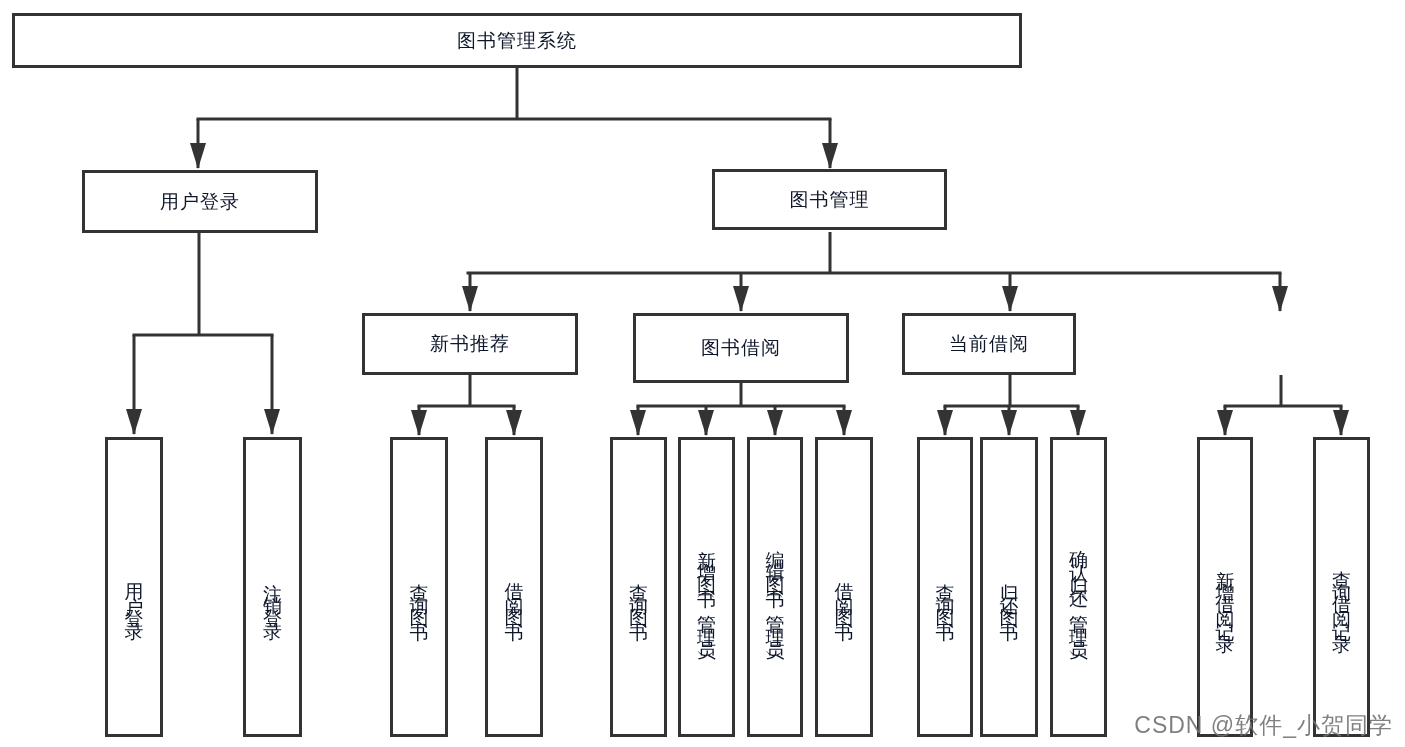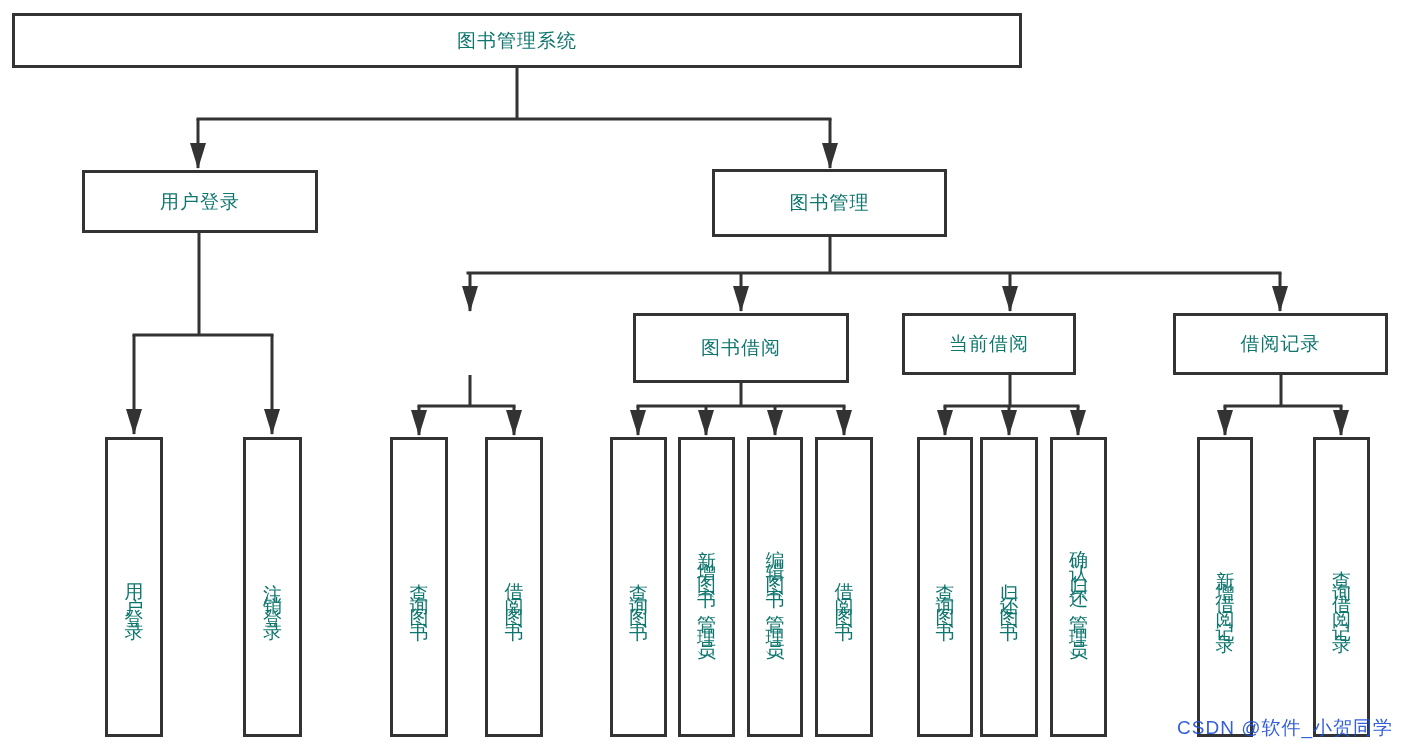--- a/index.html
+++ b/index.html
@@ -23,42 +23,42 @@
     z-index: 0;
   }
   .node {
     position: absolute;
     box-sizing: border-box;
     background: #ffffff;
     border: 3px solid #333333;
     display: flex;
     align-items: center;
     justify-content: center;
-    color: #0f766e;
+    color: #0f172a;
     z-index: 1;
   }
   .hbox span {
     font-size: 19px;
     letter-spacing: 1px;
     white-space: nowrap;
   }
   .vbox .vtext {
     writing-mode: vertical-rl;
     text-orientation: mixed;
     font-size: 19px;
     letter-spacing: 13px;
     margin-bottom: -13px;
     white-space: nowrap;
   }
   .watermark {
     position: absolute;
     right: 12px;
     bottom: 6px;
-    font-size: 19px;
-    color: #1d4ed8;
+    font-size: 23px;
+    color: #737373;
     opacity: 0.9;
     z-index: 2;
     letter-spacing: 1px;
     white-space: nowrap;
   }
 </style>
 </head>
 <body>
 
 <div class="canvas">
@@ -104,32 +104,32 @@
     <line x1="1341" y1="406" x2="1341" y2="435" stroke="#333333" stroke-width="3" marker-end="url(#ah)"></line>
   </svg>
 
   <div class="node hbox" style="left:12px;top:13px;width:1010px;height:55px">
     <span>图书管理系统</span>
   </div>
 
   <div class="node hbox" style="left:82px;top:170px;width:236px;height:63px">
     <span>用户登录</span>
   </div>
-  <div class="node hbox" style="left:712px;top:169px;width:235px;height:68px">
+  <div class="node hbox" style="left:712px;top:169px;width:235px;height:61px">
     <span>图书管理</span>
   </div>
 
+  <div class="node hbox" style="left:362px;top:313px;width:216px;height:62px">
+    <span>新书推荐</span>
+  </div>
   <div class="node hbox" style="left:633px;top:313px;width:216px;height:70px">
     <span>图书借阅</span>
   </div>
   <div class="node hbox" style="left:902px;top:313px;width:174px;height:62px">
     <span>当前借阅</span>
-  </div>
-  <div class="node hbox" style="left:1173px;top:313px;width:215px;height:62px">
-    <span>借阅记录</span>
   </div>
 
   <div class="node vbox" style="left:105px;top:437px;width:58px;height:300px">
     <span class="vtext">用户登录</span>
   </div>
   <div class="node vbox" style="left:243px;top:437px;width:59px;height:300px">
     <span class="vtext">注销登录</span>
   </div>
 
   <div class="node vbox" style="left:390px;top:437px;width:58px;height:300px">

